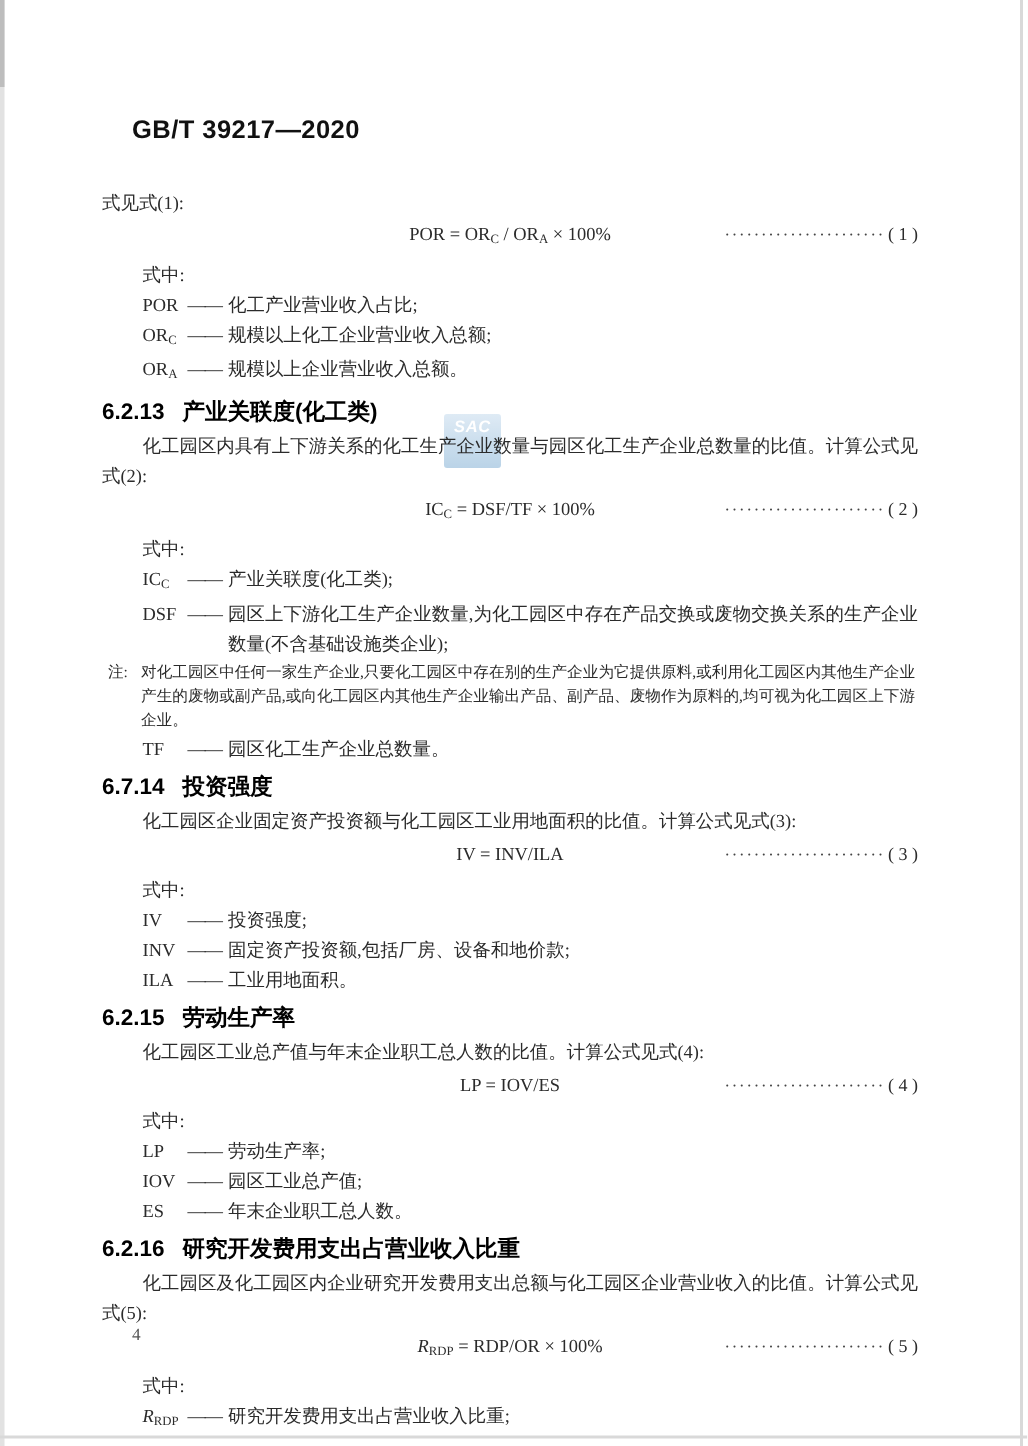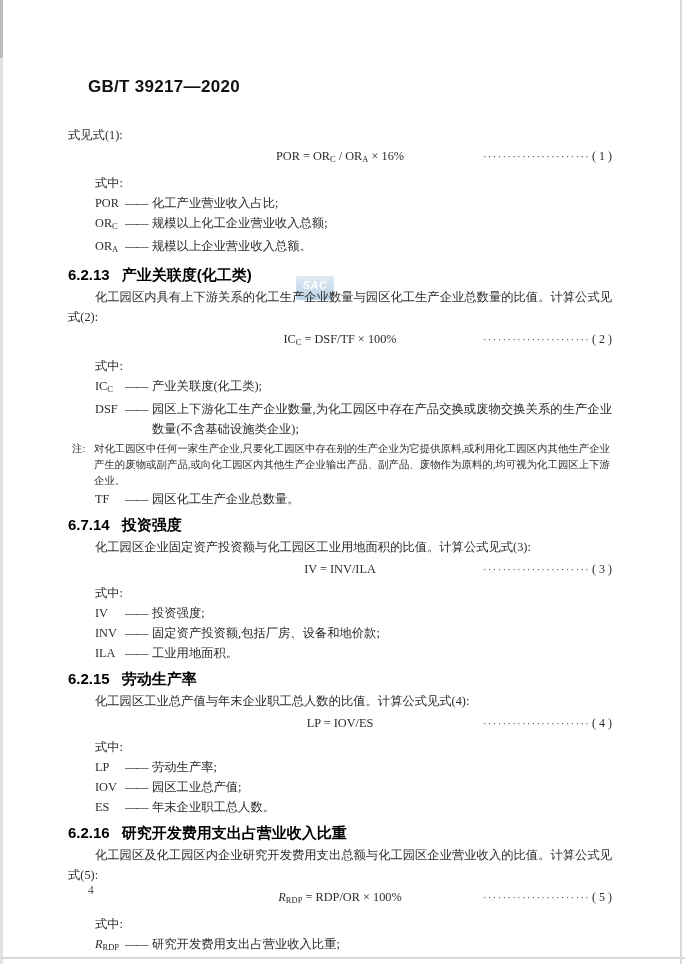--- a/index.html
+++ b/index.html
@@ -32,21 +32,21 @@
   .sec-heading{font-family:"Liberation Sans","DejaVu Sans",sans-serif;font-weight:bold;
                font-size:15px;color:#000;margin-top:6px;line-height:20px;}
   .sec-heading .num{margin-right:12px;}
   .para{text-indent:27px;text-align:justify;margin-top:2px;}
 
   .note{display:flex;margin-left:4px;font-size:10.4px;line-height:16px;margin-top:2px;width:538px;}
   .note-label{flex:0 0 22px;}
   .note-text{flex:1;text-align:justify;}
 
   .page-num{position:absolute;left:88px;top:884px;font-size:11.5px;color:#555;}
-  .watermark{position:absolute;left:296px;top:276px;width:38px;height:24px;
+  .watermark{position:absolute;left:296px;top:276px;width:38px;height:36px;
              background:linear-gradient(180deg,#cadeef,#8db7d8);opacity:.6;border-radius:2px;
              color:#fff;font:italic bold 11px "Liberation Sans","DejaVu Sans",sans-serif;
              text-align:center;line-height:19px;letter-spacing:.5px;}
 </style>
 </head>
 <body>
 
 <div class="page">
   <div class="edge-left"></div>
   <div class="edge-left-dark"></div>
@@ -54,21 +54,21 @@
   <div class="edge-bottom"></div>
 
   <div class="watermark">SAC</div>
 
   <div class="content">
 
     <div class="doc-header">GB/T 39217—2020</div>
 
     <div class="lead">式见式(1):</div>
     <div class="eq-row">
-      <span class="eq"><span>POR = OR</span><sub>C</sub><span> / OR</span><sub>A</sub><span> × 16%</span></span>
+      <span class="eq"><span>POR = OR</span><sub>C</sub><span> / OR</span><sub>A</sub><span> × 100%</span></span>
       <span class="eq-leader"><span class="dots">······················</span><span class="eq-num">( 1 )</span></span>
     </div>
     <div class="where">式中:</div>
     <div class="var-row">
       <span class="sym"><span>POR</span></span>
       <span class="dash">——</span>
       <span class="def">化工产业营业收入占比;</span>
     </div>
     <div class="var-row">
       <span class="sym"><span>OR</span><sub>C</sub></span>

